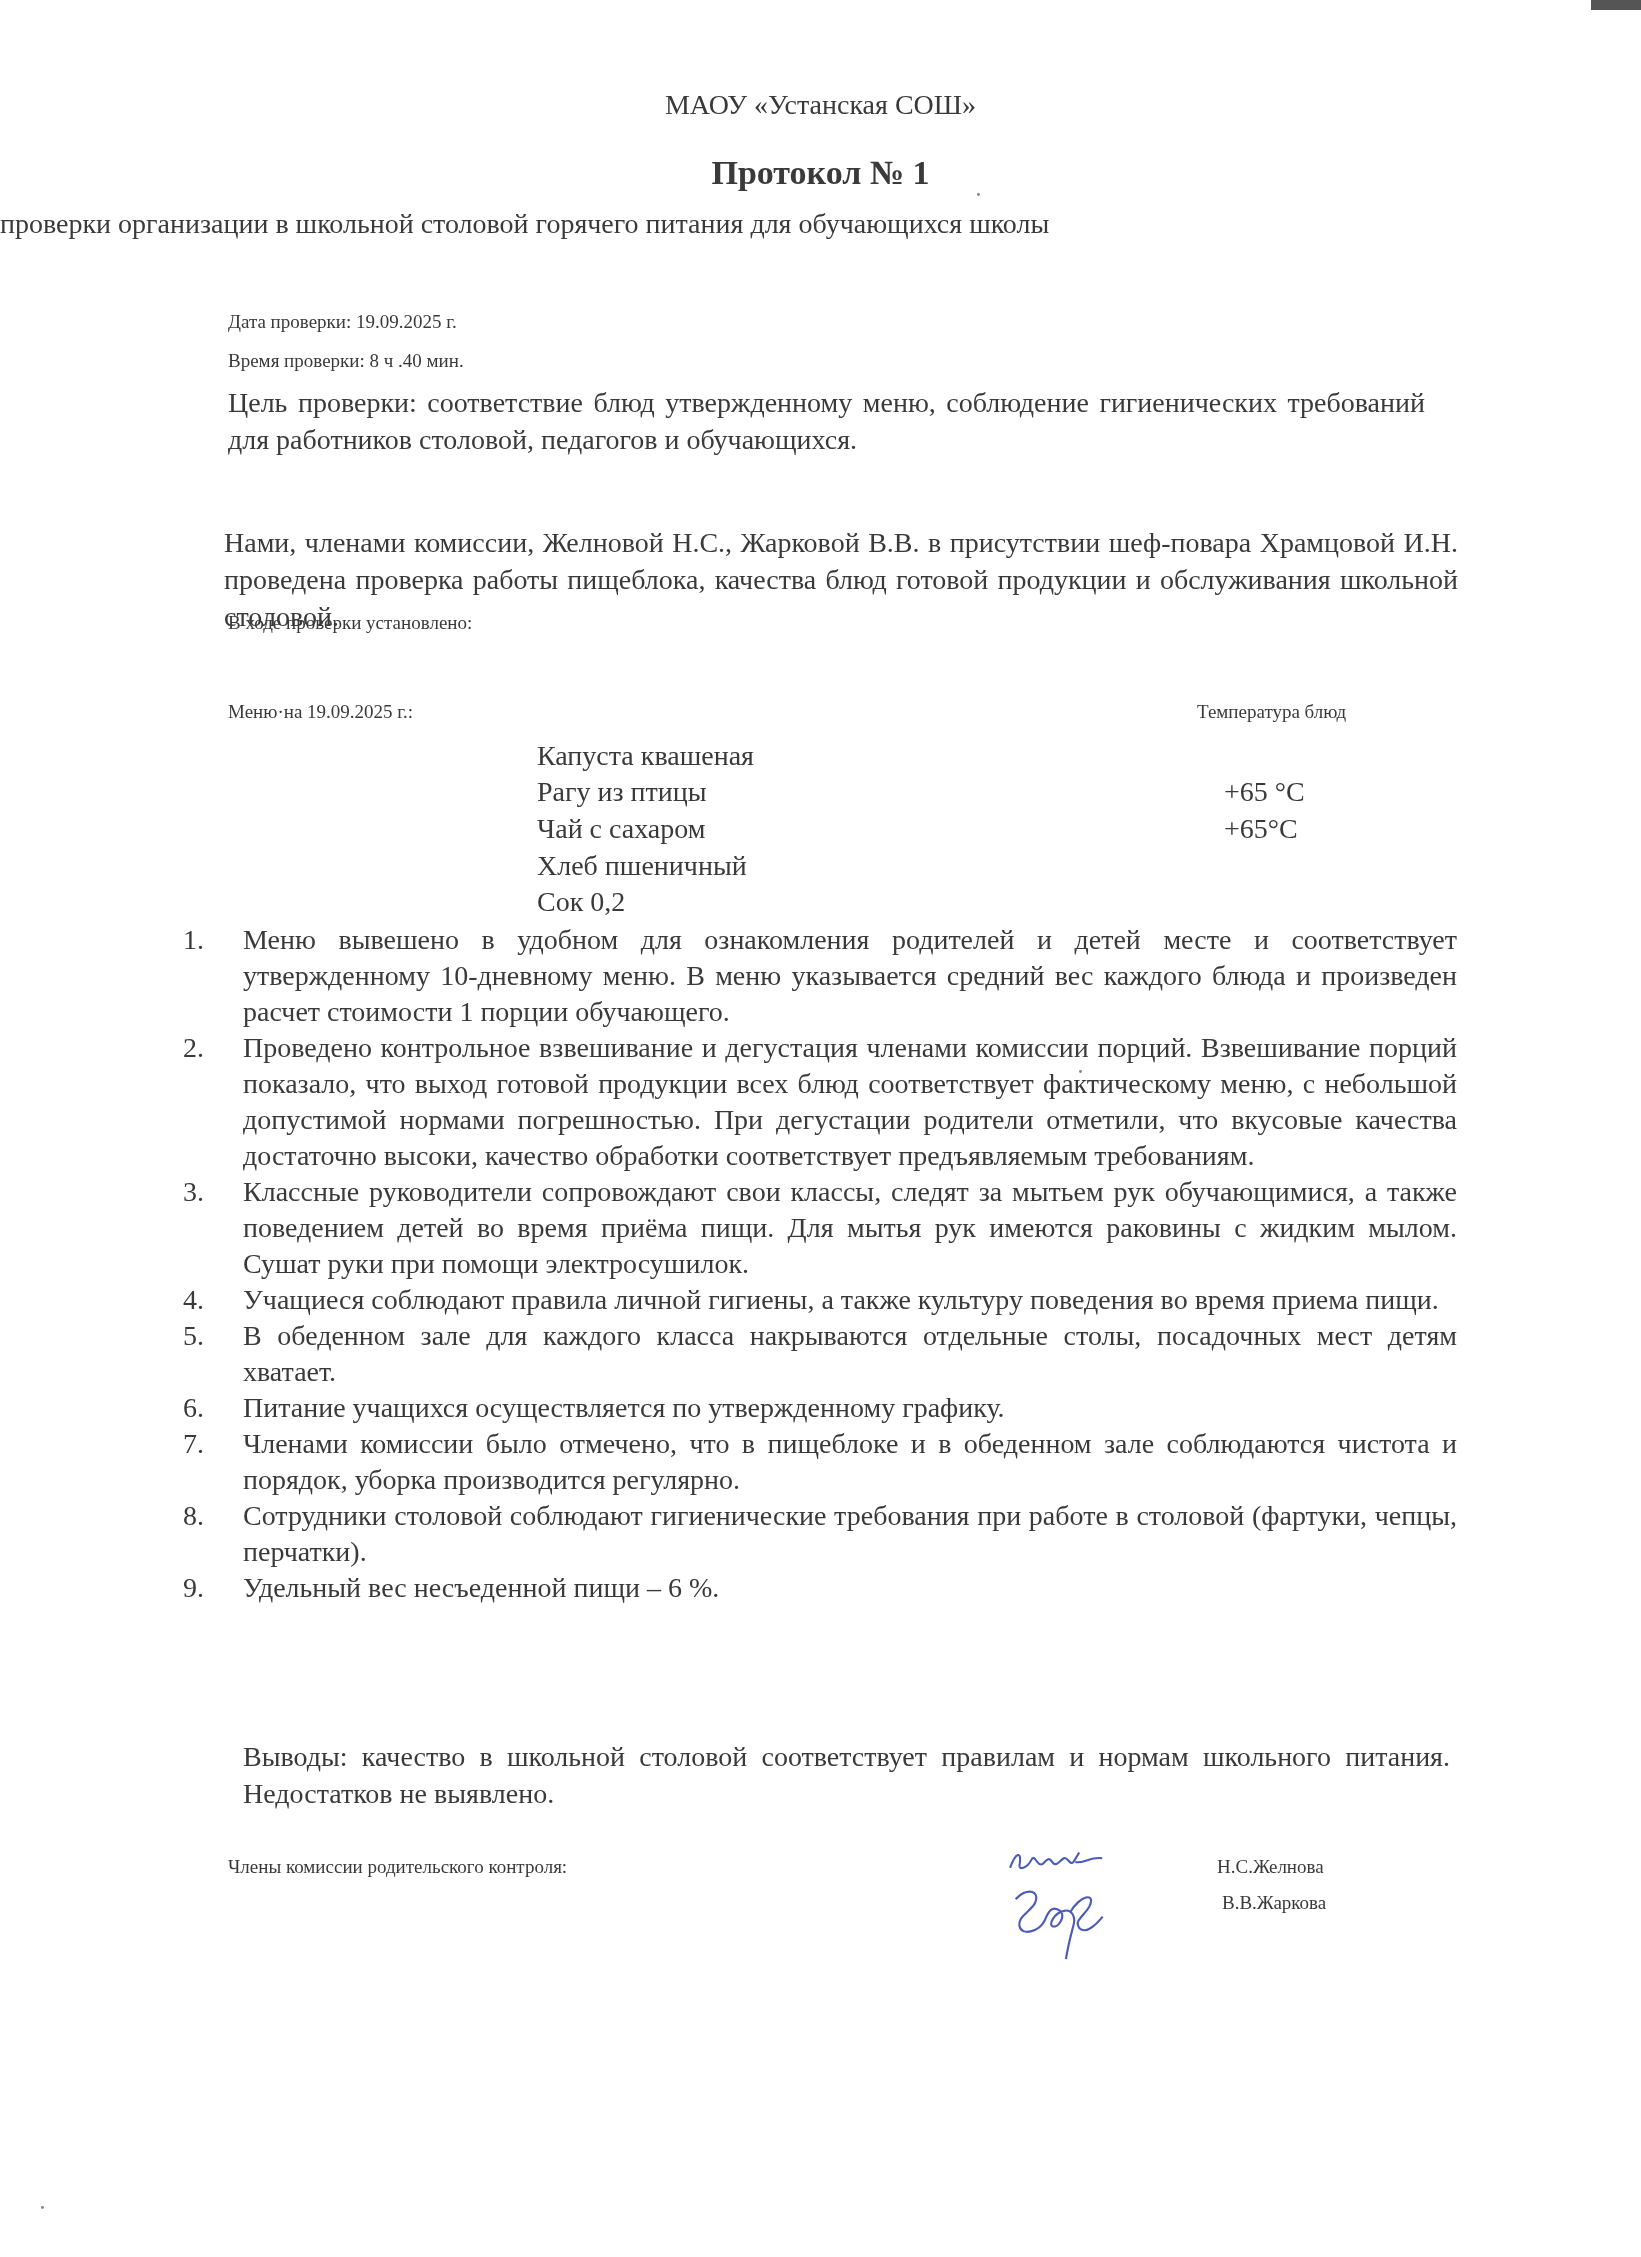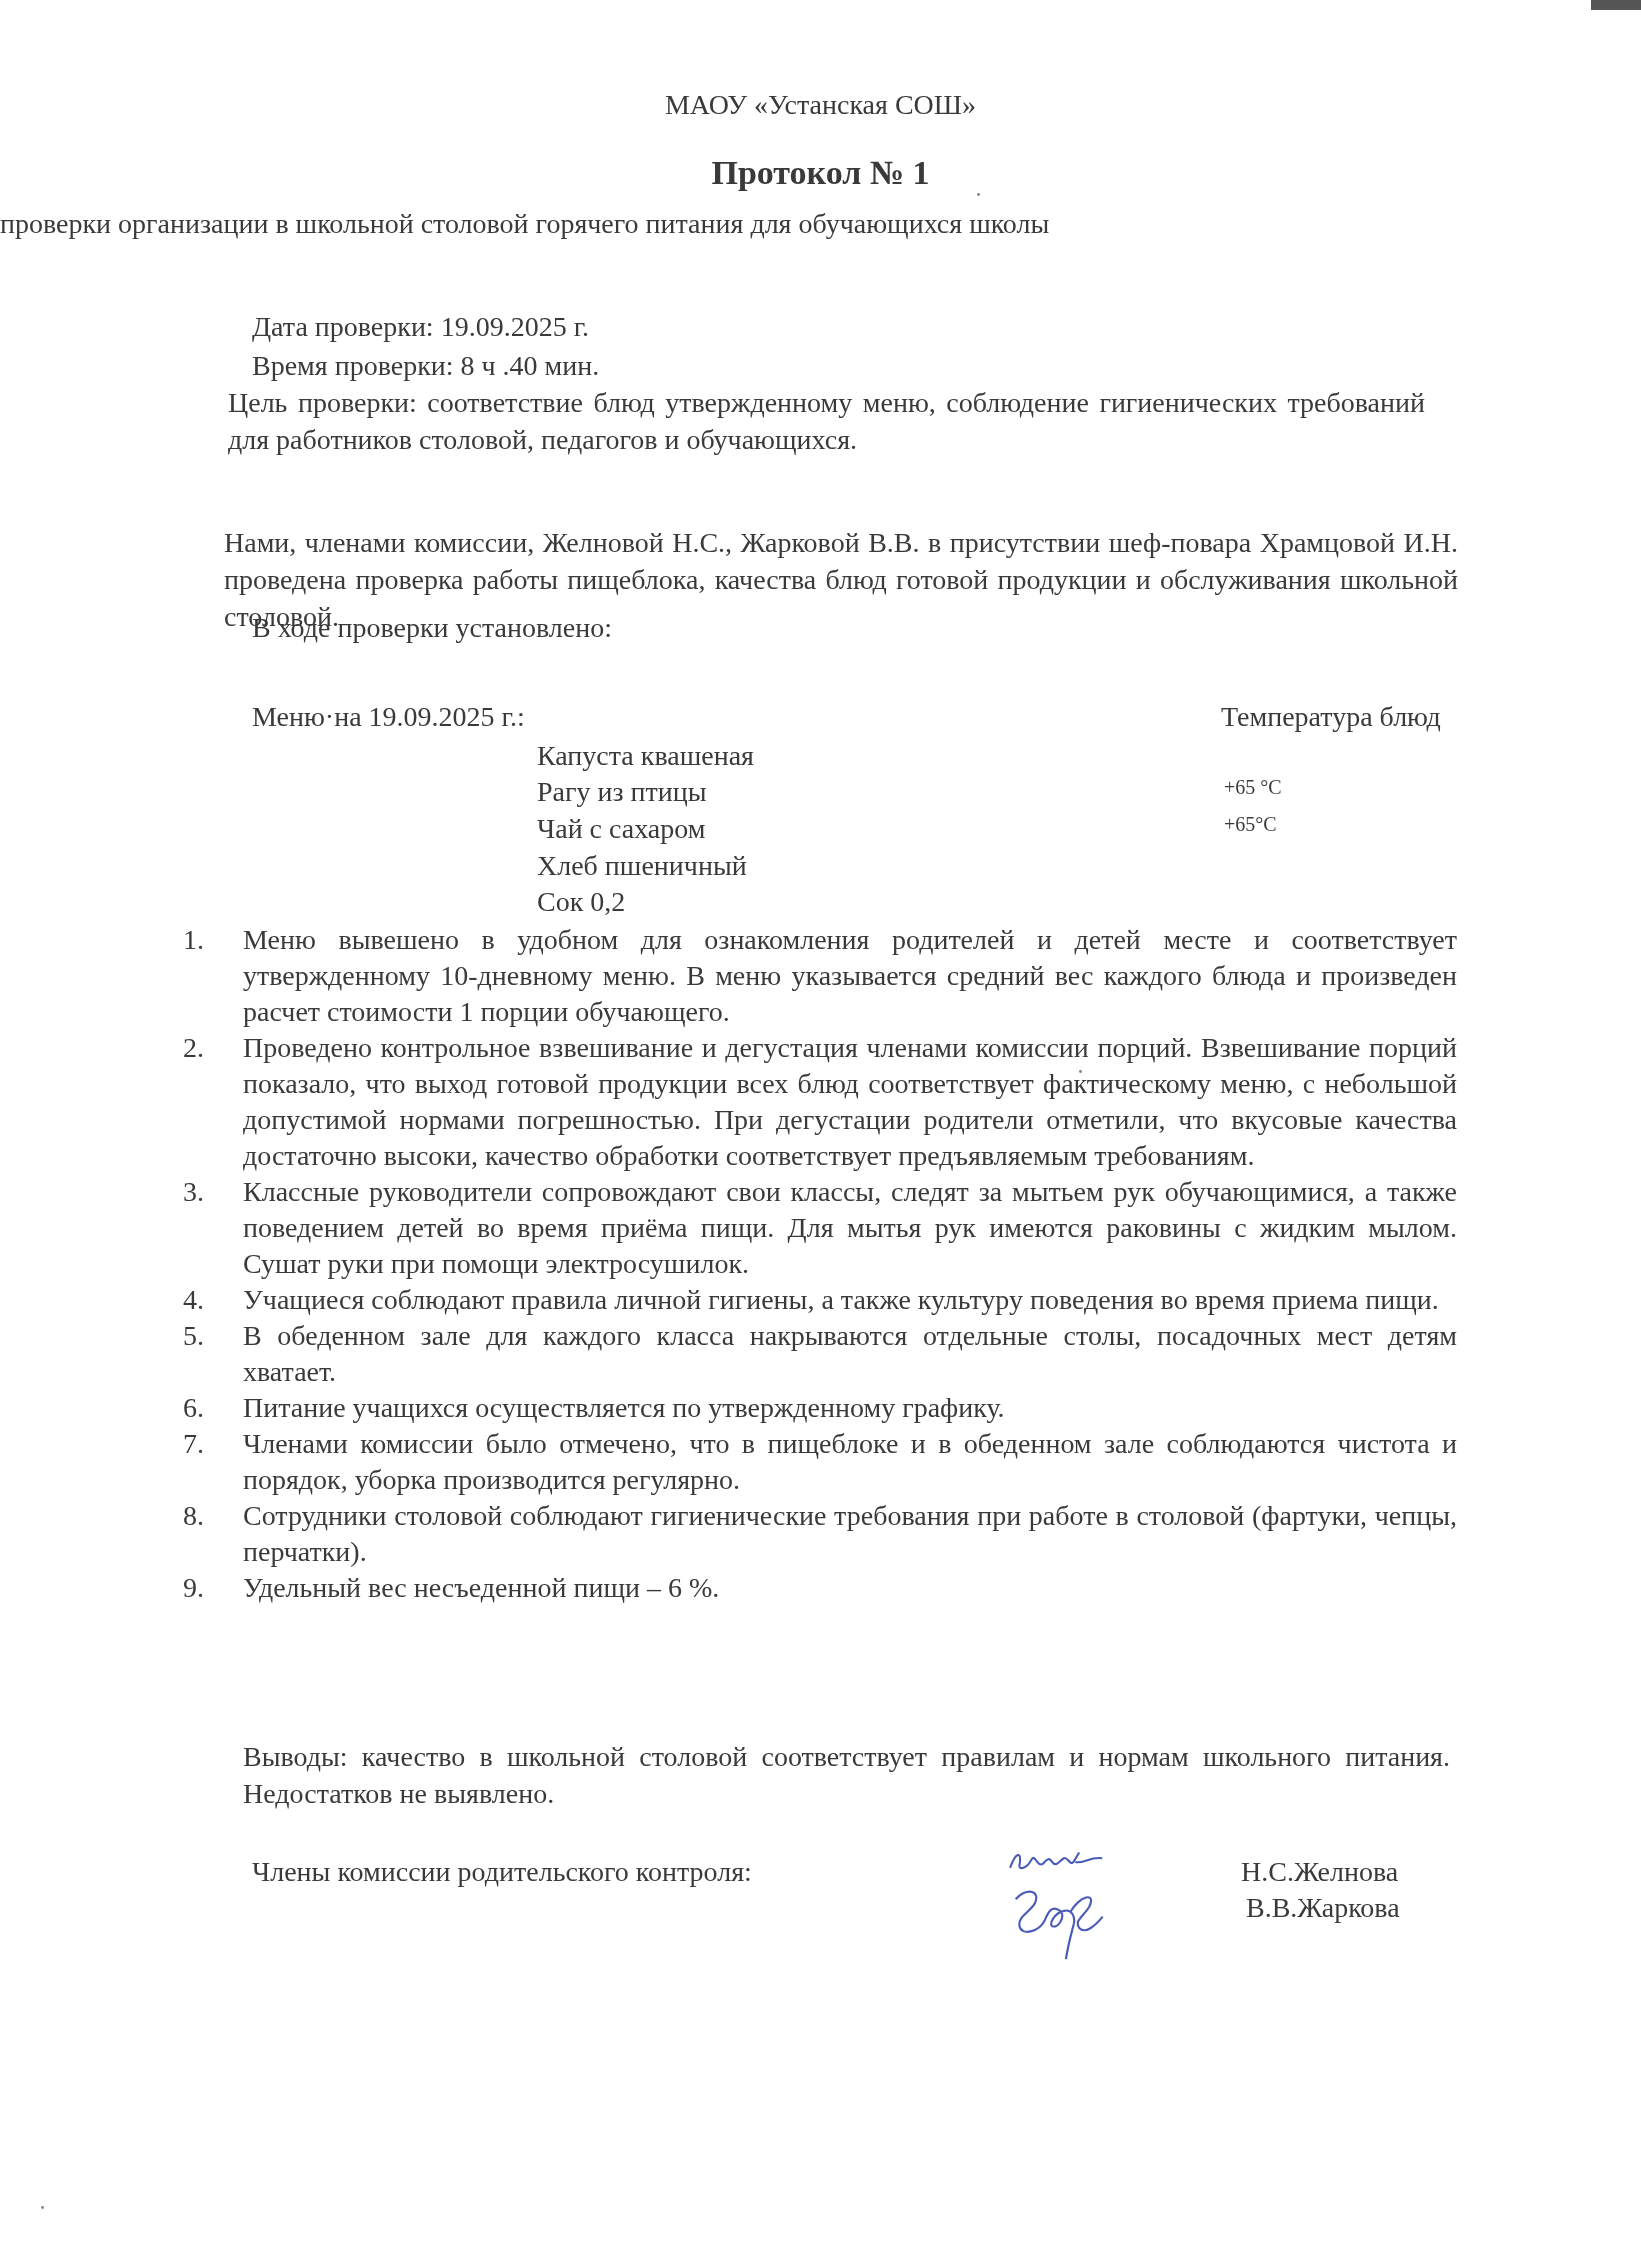--- a/index.html
+++ b/index.html
@@ -8,25 +8,25 @@
       font-family: "Liberation Serif", serif; color: #3a3a3a;
     }
     .scan-mark { position: absolute; left: 1591px; top: 0; width: 50px; height: 9.7px; background: #555; }
     .speck { position: absolute; width: 2.9px; height: 2.9px; background: #888; border-radius: 50%; }
 
     .doc { position: absolute; left: 0; top: 0; width: 1641px; }
     .org { position: absolute; top: 89px; left: 0; width: 1641px; text-align: center; font-size: 28px; }
     .title { position: absolute; top: 154px; left: 0; width: 1641px; text-align: center; font-size: 34px; font-weight: bold; }
     .subtitle { position: absolute; top: 205px; left: 0; width: 1641px; text-align: left; font-size: 28px; line-height: 37px; }
 
-    .line { position: absolute; font-size: 28px; white-space: nowrap; margin-left: 24px; }
+    .line { position: absolute; font-size: 19px; white-space: nowrap; }
     .para { position: absolute; left: 224px; width: 1234px; font-size: 28px; line-height: 37px; text-align: justify; text-align-last: left; }
 
     .menu-item { position: absolute; left: 537px; font-size: 28px; }
-    .temp { position: absolute; left: 1224px; font-size: 20px; }
+    .temp { position: absolute; left: 1224px; font-size: 28px; }
 
     ol.findings { position: absolute; left: 183px; top: 922px; width: 1274px; margin: 0; padding: 0; list-style: none; }
     ol.findings li { display: flex; font-size: 28px; line-height: 36px; }
     ol.findings li .num { width: 60px; flex: none; }
     ol.findings li .txt { flex: 1; text-align: justify; text-align-last: left; }
 
     .sig { position: absolute; }
     .sig svg { display: block; }
   </style>
 </head>

